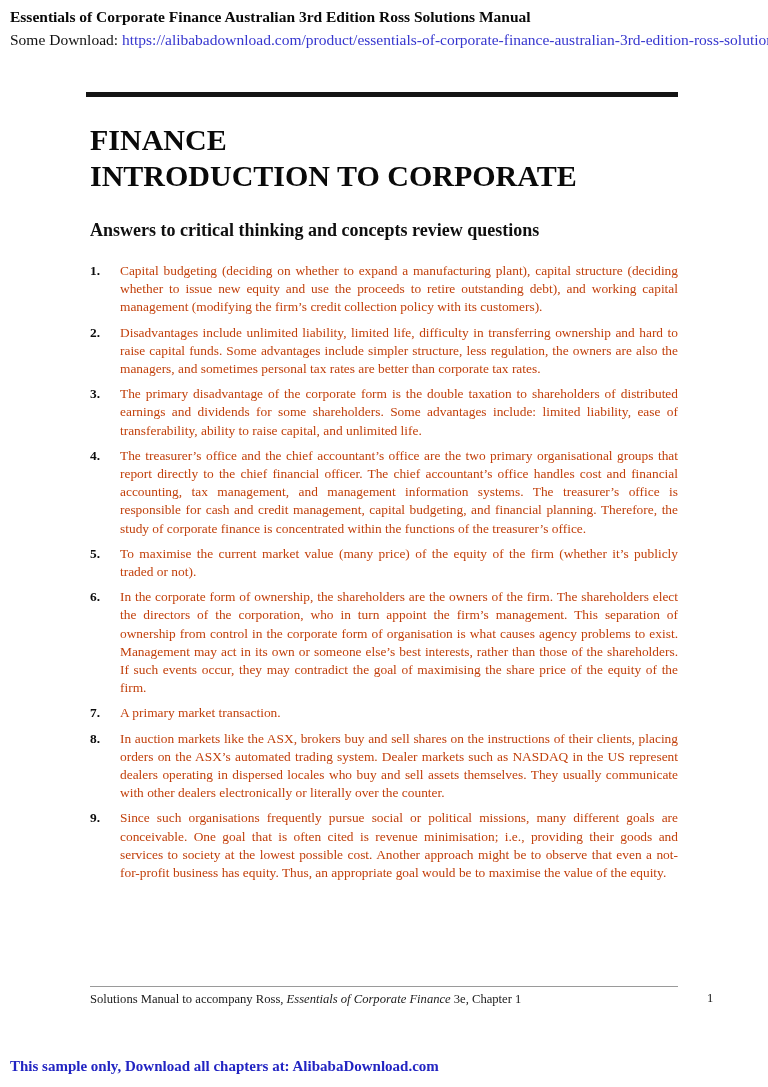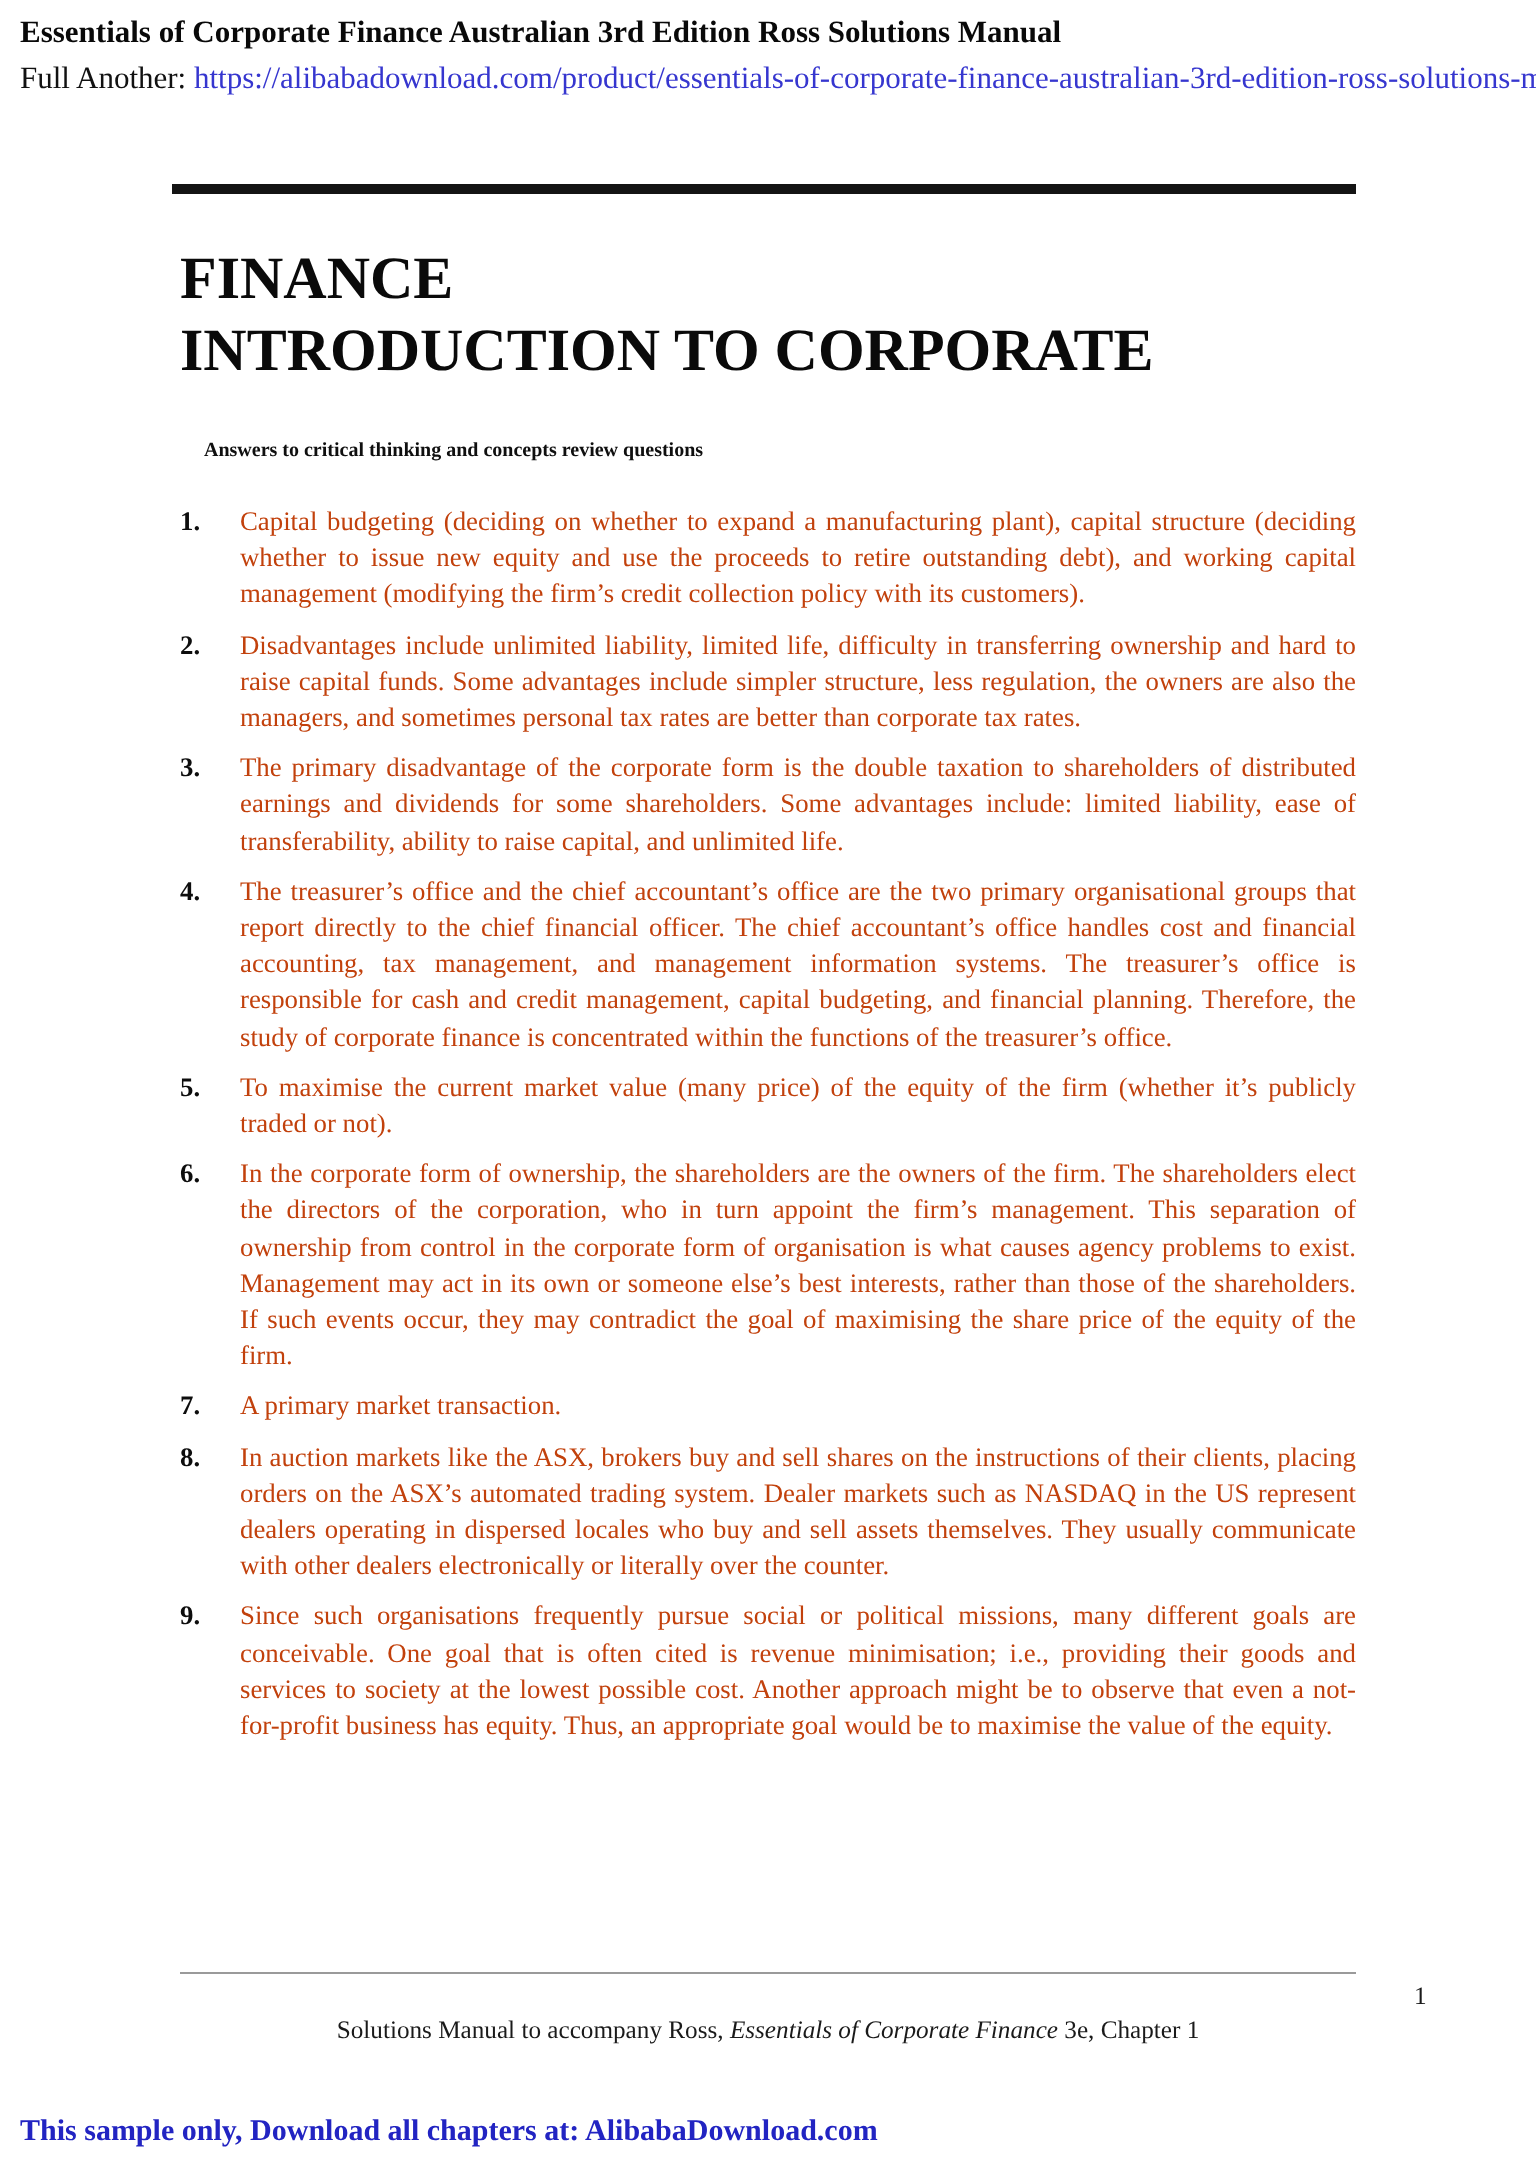--- a/index.html
+++ b/index.html
@@ -21,53 +21,53 @@
 
   
   .sheet-rule { position: absolute; left: 86px; top: 92px; width: 592px; height: 5px; background: #141414; }
 
   .content { position: absolute; left: 90px; top: 97px; width: 588px; }
 
   .chapter-title { margin-top: 25px; font-size: 30px; line-height: 36px; font-weight: 700; color: #0a0a0a; }
   .chapter-num { display: block; font-style: italic; }
   .chapter-name { display: block; }
 
-  .section-heading { margin-top: 26px; font-size: 10px; font-weight: 700; color: #0f0f0f; margin-left: 12px; }
+  .section-heading { margin-top: 26px; font-size: 18px; font-weight: 700; color: #0f0f0f; }
 
   .answers { list-style: none; margin-top: 21px; }
   .answer { display: flex; margin-bottom: 7px; }
   .answer .num { width: 30px; flex: 0 0 30px; font-weight: 700; font-size: 13.4px; line-height: 18.2px; }
   .answer .answer-text {
     flex: 1; font-size: 13.4px; line-height: 18.2px;
     text-align: justify; text-justify: inter-word; color: #c2410c;
   }
 
   
   .page-footer {
     position: absolute; left: 90px; top: 986px; width: 588px;
-    border-top: 1px solid #9a9a9a; padding-top: 20px;
-    text-align: center; font-size: 12.6px; line-height: 16px; color: #1a1a1a;
+    border-top: 1px solid #9a9a9a; padding-top: 4px;
+    text-align: left; font-size: 12.6px; line-height: 16px; color: #1a1a1a;
   }
   .page-footer .italic { font-style: italic; }
   .page-num { position: absolute; left: 707px; top: 991px; font-size: 12.6px; color: #1a1a1a; }
 
   
   .bottom-banner {
     position: absolute; left: 10px; top: 1056px;
     font-size: 15px; font-weight: 700; color: #2224c2; line-height: 20px;
   }
   .bottom-banner a { color: #2224c2; text-decoration: none; }
 </style>
 </head>
 <body>
 
 <div class="top-header">
   <div class="top-title">Essentials of Corporate Finance Australian 3rd Edition Ross Solutions Manual</div>
   <div class="top-download">
-    <span class="lbl">Full Another:</span>
+    <span class="lbl">Some Download:</span>
     <a class="url" href="#">https://alibabadownload.com/product/essentials-of-corporate-finance-australian-3rd-edition-ross-solutions-man</a>
   </div>
 </div>
 
 <div class="sheet-rule"></div>
 
 <div class="content">
   <h1 class="chapter-title">
     <span class="chapter-name">FINANCE</span>
     <span class="chapter-name">INTRODUCTION TO CORPORATE</span>

